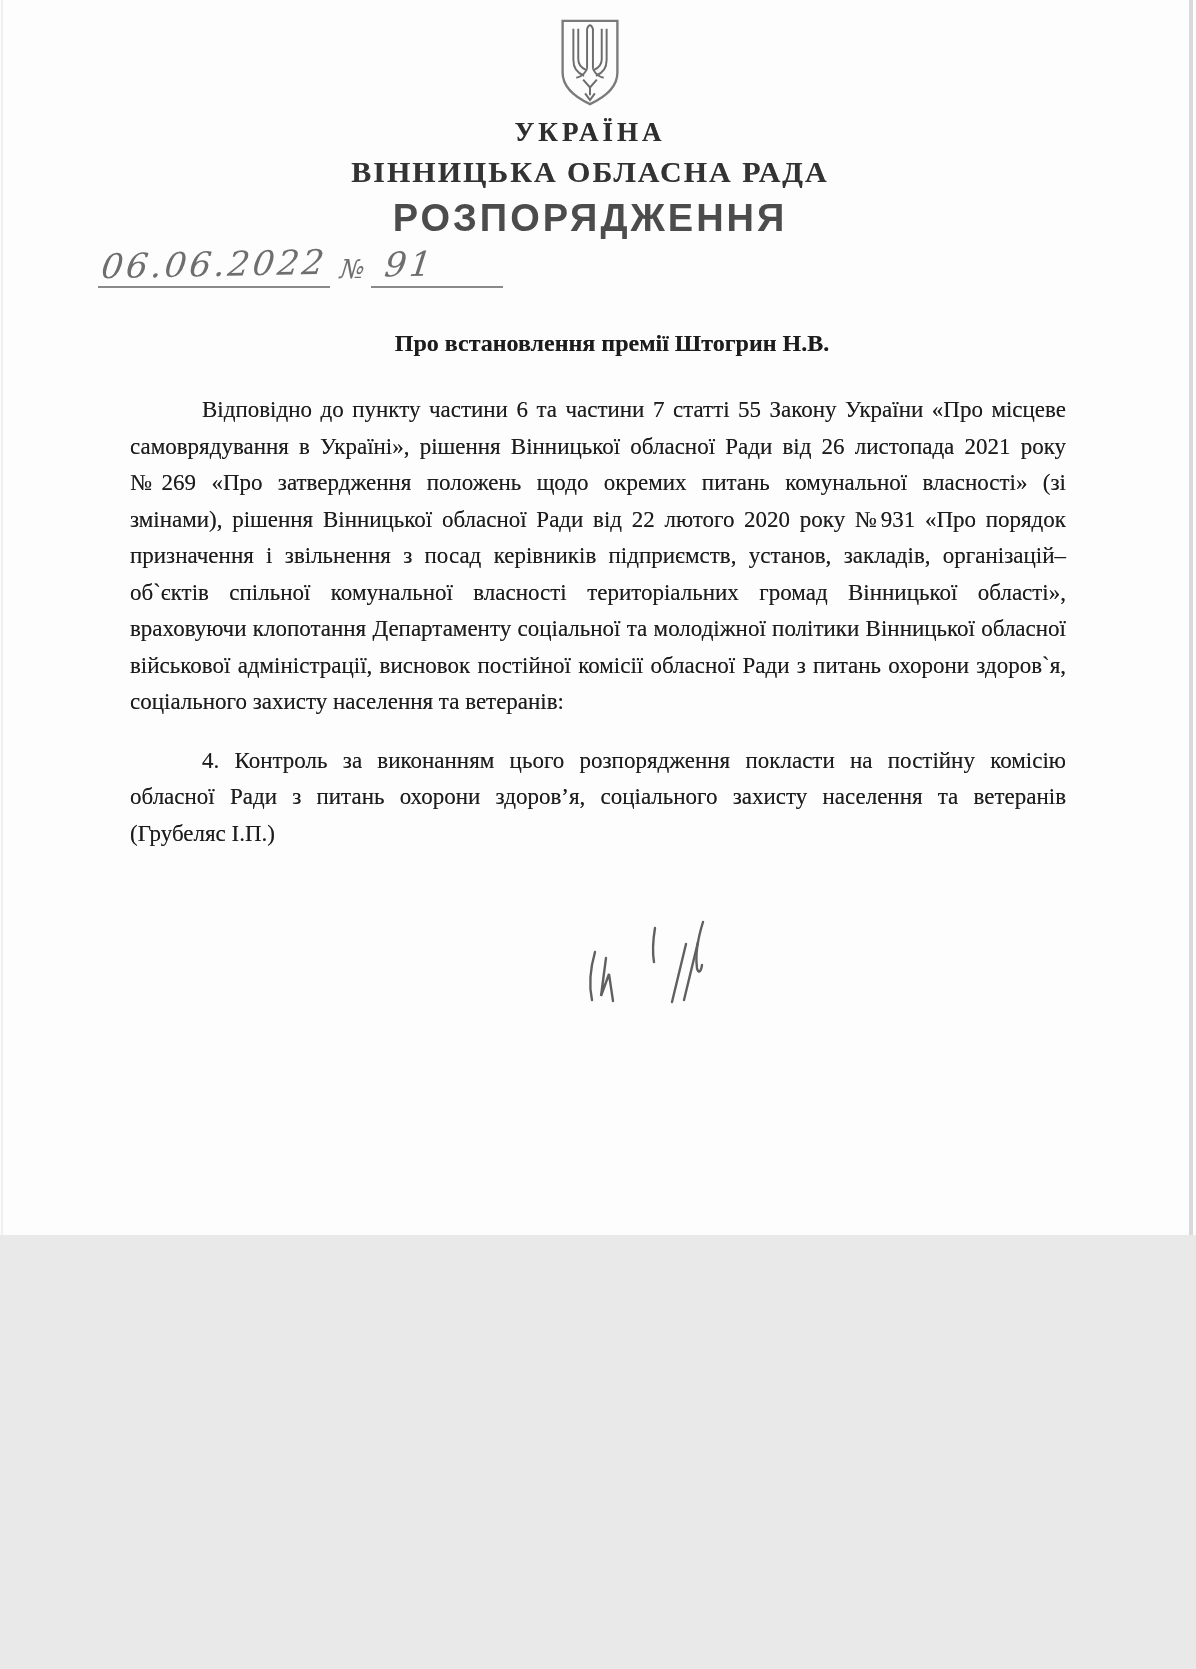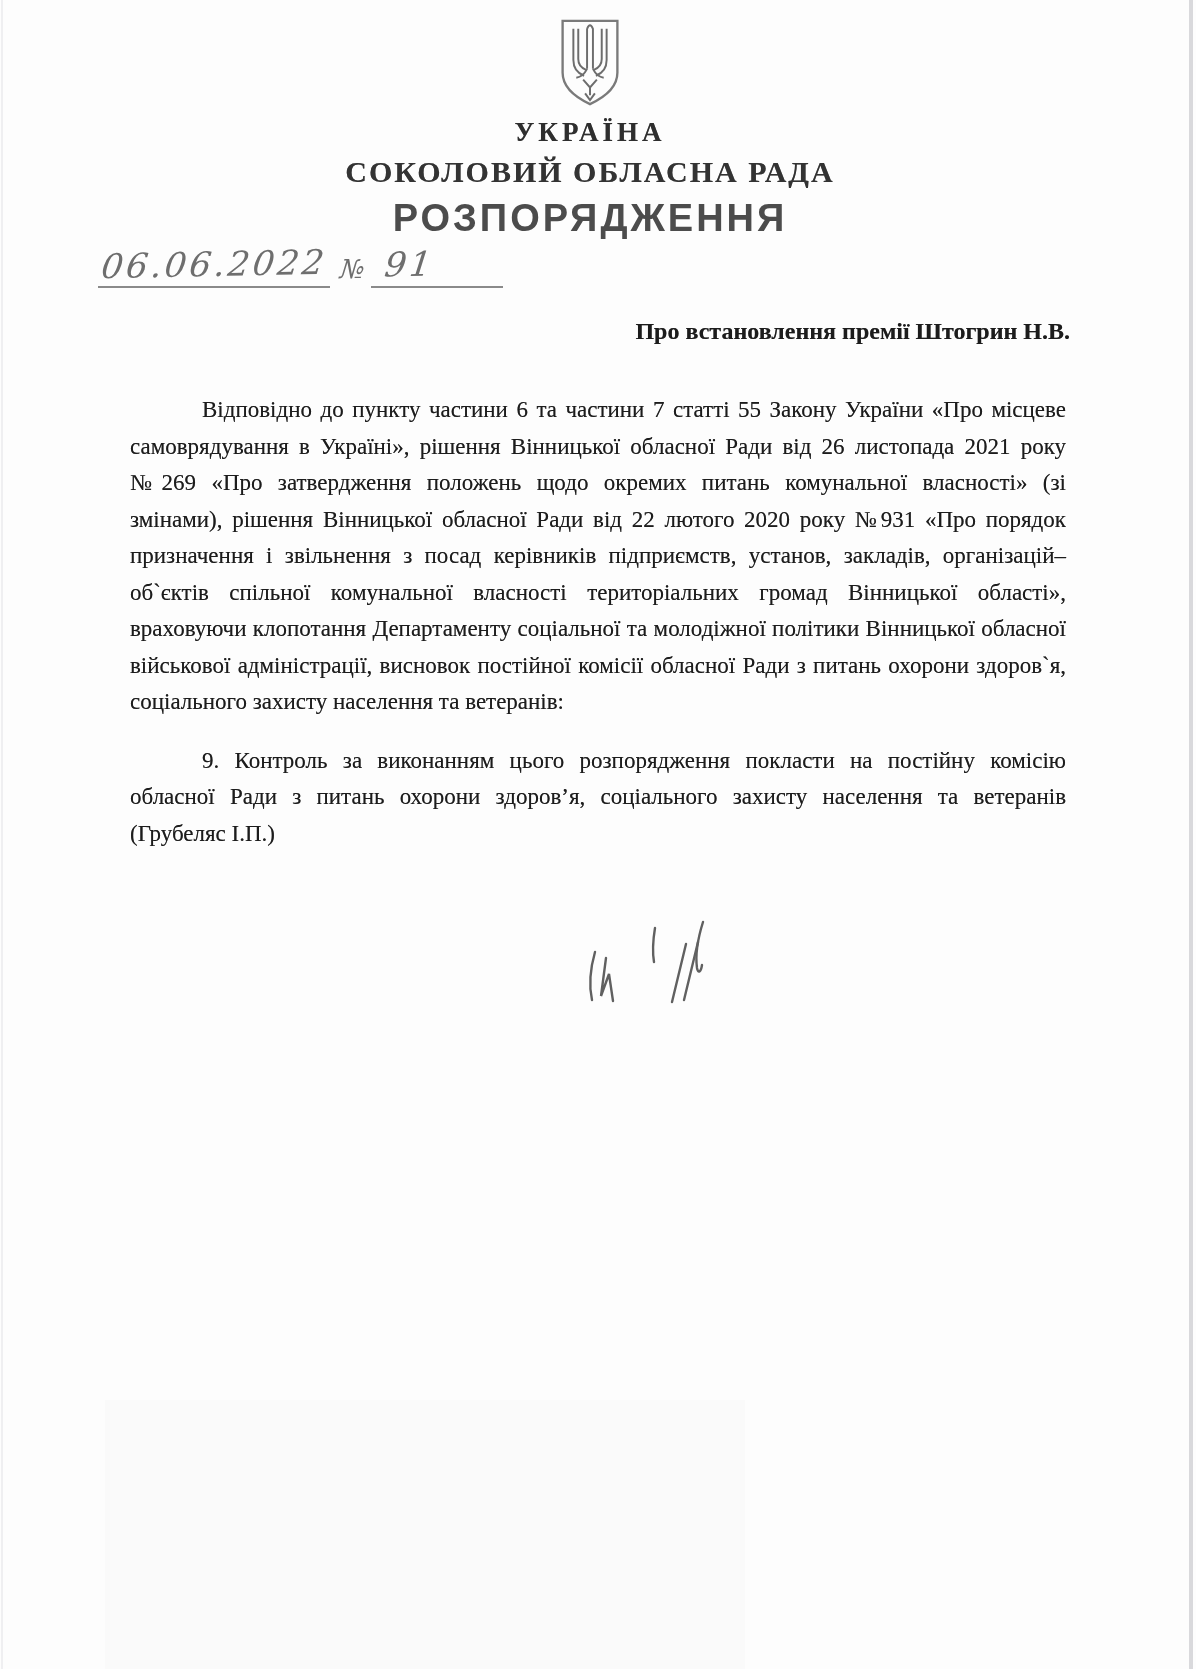--- a/index.html
+++ b/index.html
@@ -1,18 +1,18 @@
 <!DOCTYPE html>
 <html lang="uk"><head>
 <meta charset="utf-8">
 <style>
   html,body{margin:0;padding:0;background:#e9e9e9;}
   .page{
     position:relative;
-    width:1196px;height:1669px;
+    width:1196px;height:1235px;
     margin:0 auto;
     background:#fdfdfd;
     overflow:hidden;
     color:#1c1c1c;
     font-family:"Liberation Serif","DejaVu Serif",serif;
   }
   
   .edge-right{position:absolute;top:0;right:3px;width:4px;height:100%;background:#d9d9dc;}
   .edge-left{position:absolute;top:0;left:1px;width:2px;height:100%;background:#efeff1;}
   .scan-shadow{position:absolute;left:105px;top:1400px;width:640px;height:295px;background:#fafafa;}
@@ -52,21 +52,21 @@
   }
   .no-sign{
     display:inline-block;margin-left:10px;
     font-size:26px;color:#6e6e6e;transform:skewX(-6deg);
     vertical-align:bottom;padding-bottom:4px;
   }
 
   
   .doc-title{
     position:absolute;top:318px;left:130px;width:940px;
-    text-align:right;font-size:24px;font-weight:bold;margin:0;
+    text-align:center;font-size:24px;font-weight:bold;margin:12px;
     text-shadow:0 0 .5px rgba(0,0,0,.5);
   }
   .body-text{
     position:absolute;top:392px;left:130px;width:936px;
     font-size:23px;line-height:36.5px;
   }
   .para{
     margin:0 0 22px 0;
     text-align:justify;text-indent:72px;
     text-shadow:0 0 .4px rgba(0,0,0,.5);
@@ -97,33 +97,33 @@
     <svg class="emblem" viewBox="0 0 64 92" fill="none">
       <path d="M4 3 H60 V56 Q60 75 32 88 Q4 75 4 56 Z" stroke="#7a7a7a" stroke-width="2.4"></path>
       <path d="M29 11 Q32 4 35 11 V52 M29 11 V52" stroke="#6d6d6d" stroke-width="2"></path>
       <path d="M15 11 V43 Q15 55 26 59 M20 11 V42 Q20 50 28 53" stroke="#6d6d6d" stroke-width="2"></path>
       <path d="M49 11 V43 Q49 55 38 59 M44 11 V42 Q44 50 36 53" stroke="#6d6d6d" stroke-width="2"></path>
       <path d="M29 52 Q25 60 18 61 M35 52 Q39 60 46 61" stroke="#6d6d6d" stroke-width="2"></path>
       <path d="M25 63 L32 71 L39 63" stroke="#6d6d6d" stroke-width="2"></path>
       <path d="M32 71 V79 M27 77 L32 84 L37 77" stroke="#6d6d6d" stroke-width="2"></path>
     </svg>
     <div class="country">УКРАЇНА</div>
-    <div class="org">СОКОЛОВИЙ ОБЛАСНА РАДА</div>
+    <div class="org">ВІННИЦЬКА ОБЛАСНА РАДА</div>
     <div class="doctype">РОЗПОРЯДЖЕННЯ</div>
   </header>
 
   <div class="dateline">
     <span class="slot slot-date"><span class="hw">06.06.2022</span></span><span class="no-sign">№</span><span class="slot slot-num"><span class="hw">91</span></span>
   </div>
 
   <h1 class="doc-title">Про встановлення премії Штогрин Н.В.</h1>
 
   <main class="body-text">
     <p class="para">Відповідно до пункту частини 6 та частини 7 статті 55 Закону України «Про місцеве самоврядування в Україні», рішення Вінницької обласної Ради від 26 листопада 2021 року №269 «Про затвердження положень щодо окремих питань комунальної власності» (зі змінами), рішення Вінницької обласної Ради від 22 лютого 2020 року №931 «Про порядок призначення і звільнення з посад керівників підприємств, установ, закладів, організацій–об`єктів спільної комунальної власності територіальних громад Вінницької області», враховуючи клопотання Департаменту соціальної та молодіжної політики Вінницької обласної військової адміністрації, висновок постійної комісії обласної Ради з питань охорони здоров`я, соціального захисту населення та ветеранів:</p>
-    <p class="para">9. Контроль за виконанням цього розпорядження покласти на постійну комісію обласної Ради з питань охорони здоров’я, соціального захисту населення та ветеранів (Грубеляс І.П.)</p>
+    <p class="para">4. Контроль за виконанням цього розпорядження покласти на постійну комісію обласної Ради з питань охорони здоров’я, соціального захисту населення та ветеранів (Грубеляс І.П.)</p>
   </main>
 
   <svg class="pen-marks" viewBox="0 0 190 108" fill="none" stroke="#454545" stroke-width="2.4" stroke-linecap="round" opacity="0.85">
     <path d="M70 26 C68 38 67 48 69 60"></path>
     <path d="M118 20 C113 36 110 52 112 66 C113 72 116 70 117 63"></path>
     <path d="M10 50 C6 64 3 80 7 98"></path>
     <path d="M21 56 L16 94 L24 72 L28 99"></path>
     <path d="M101 42 L87 100"></path>
     <path d="M113 40 L99 98"></path>
   </svg>

